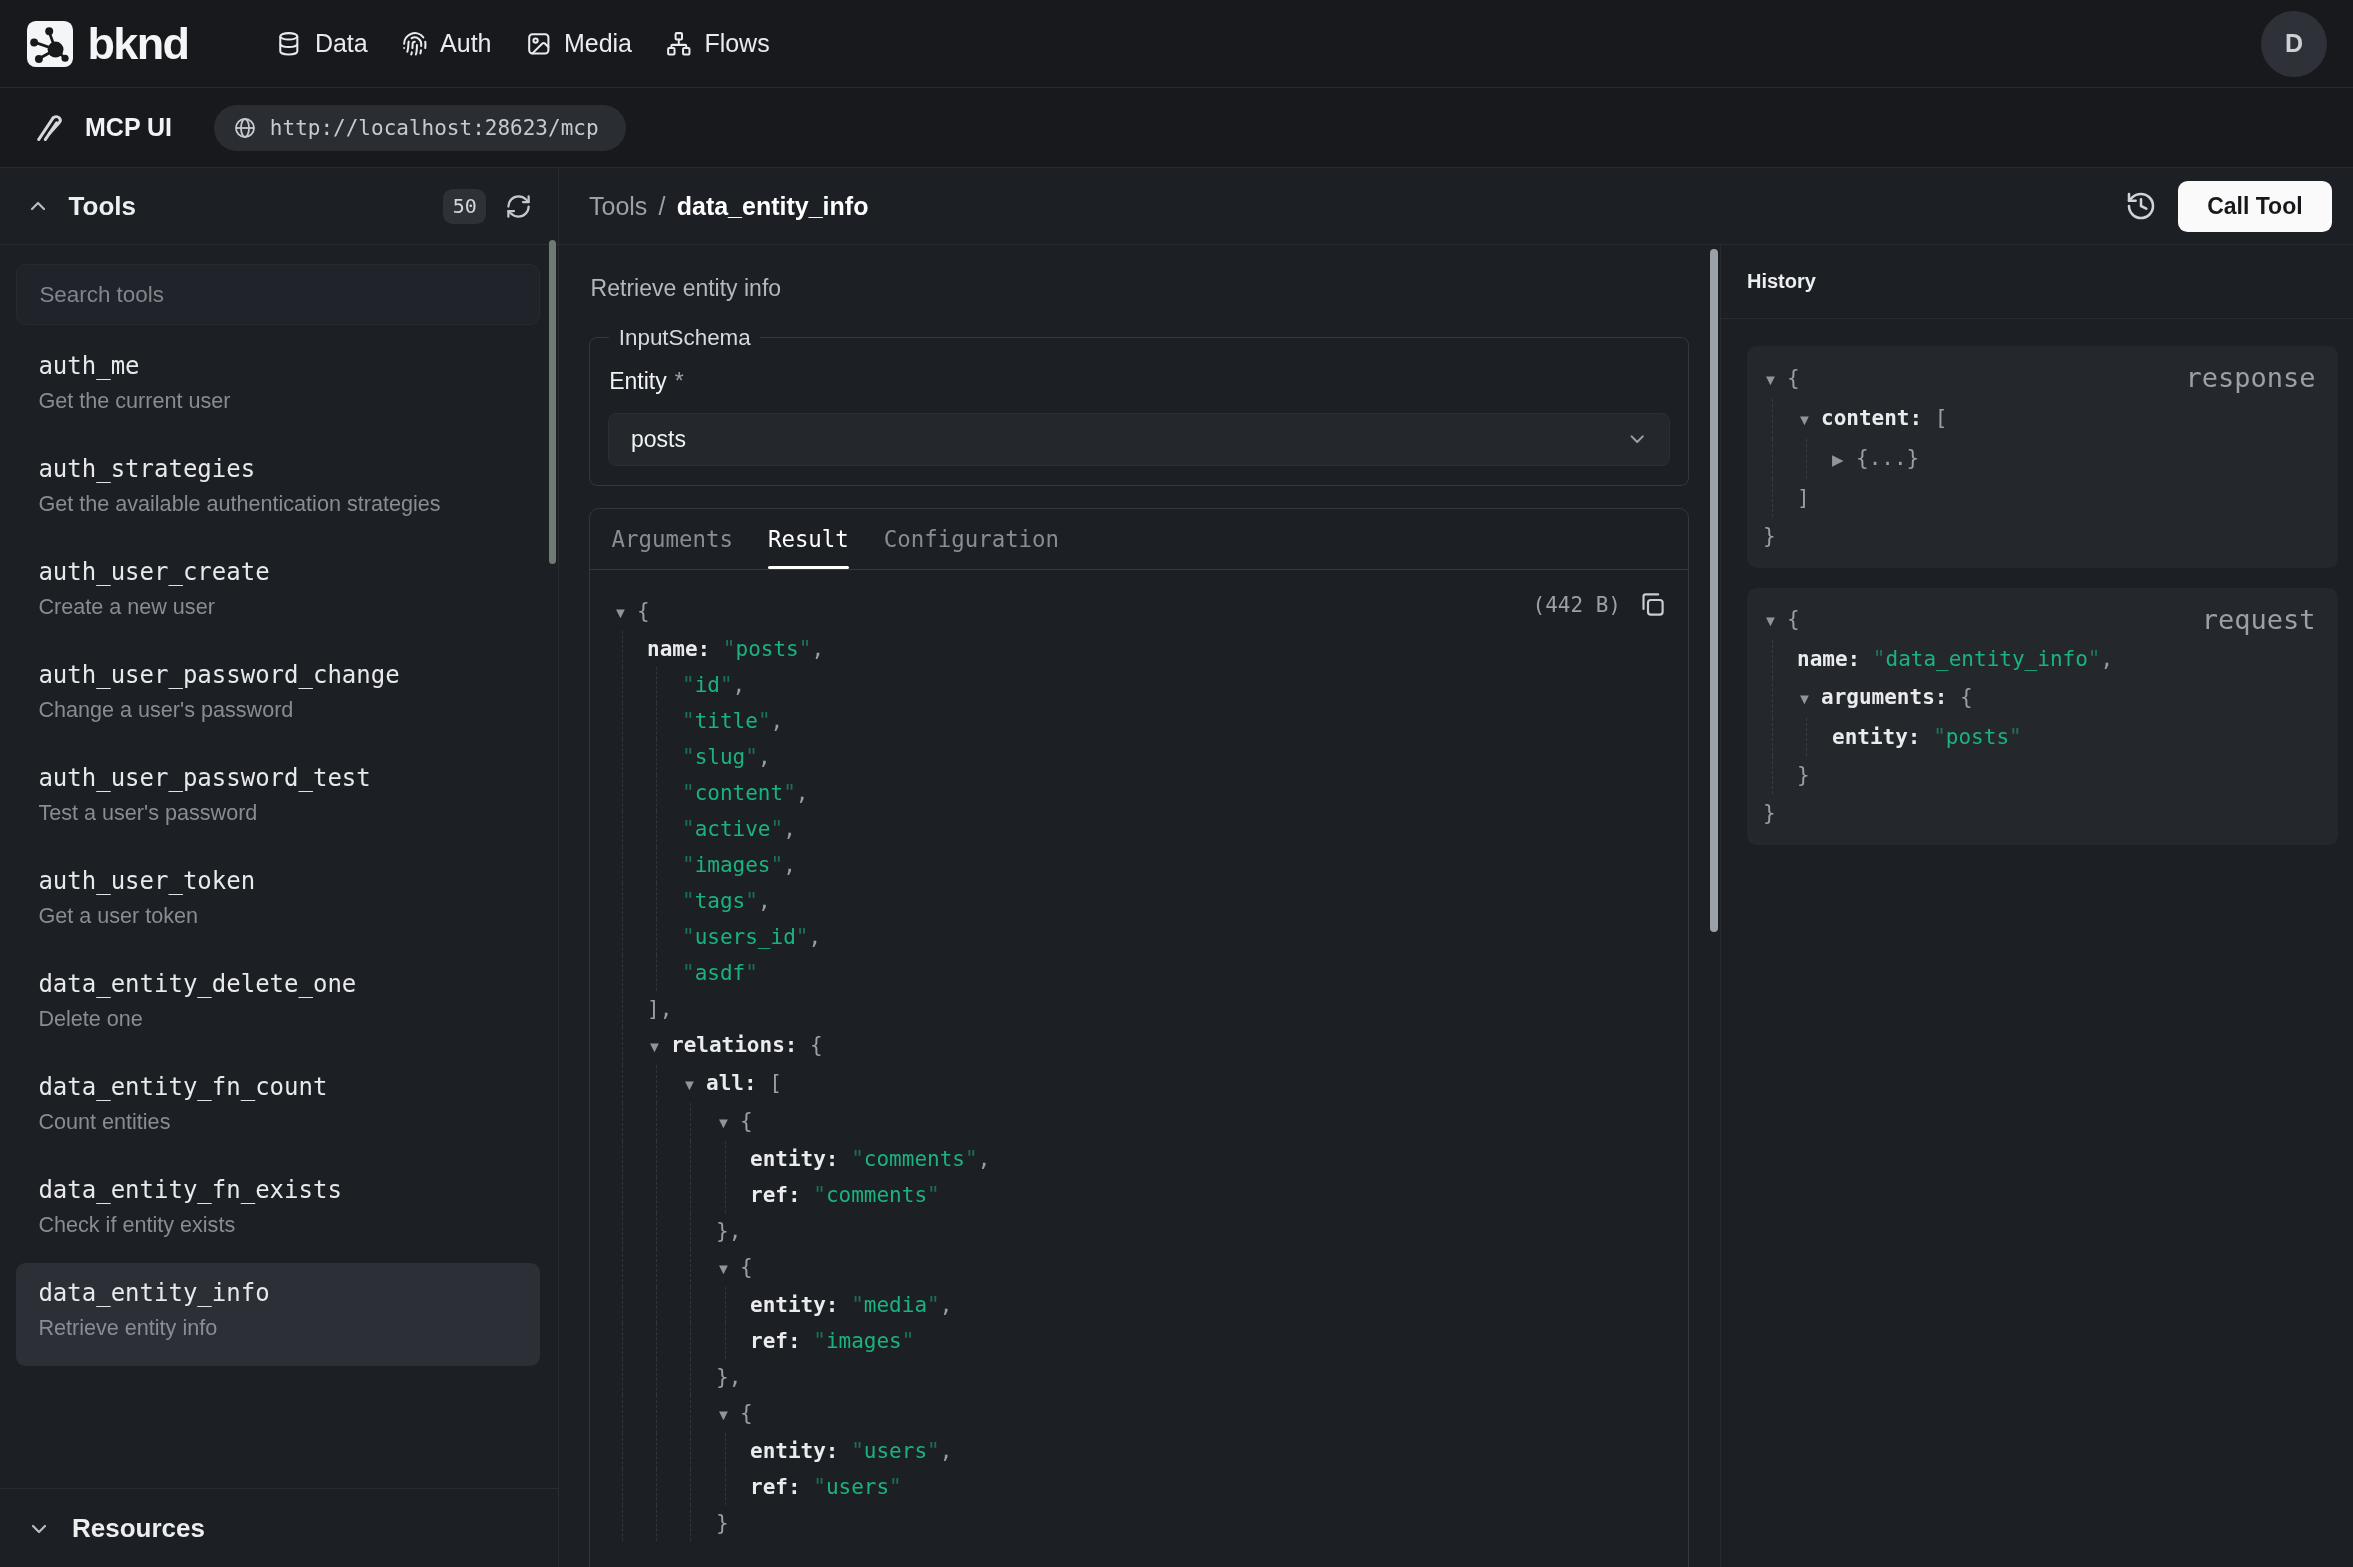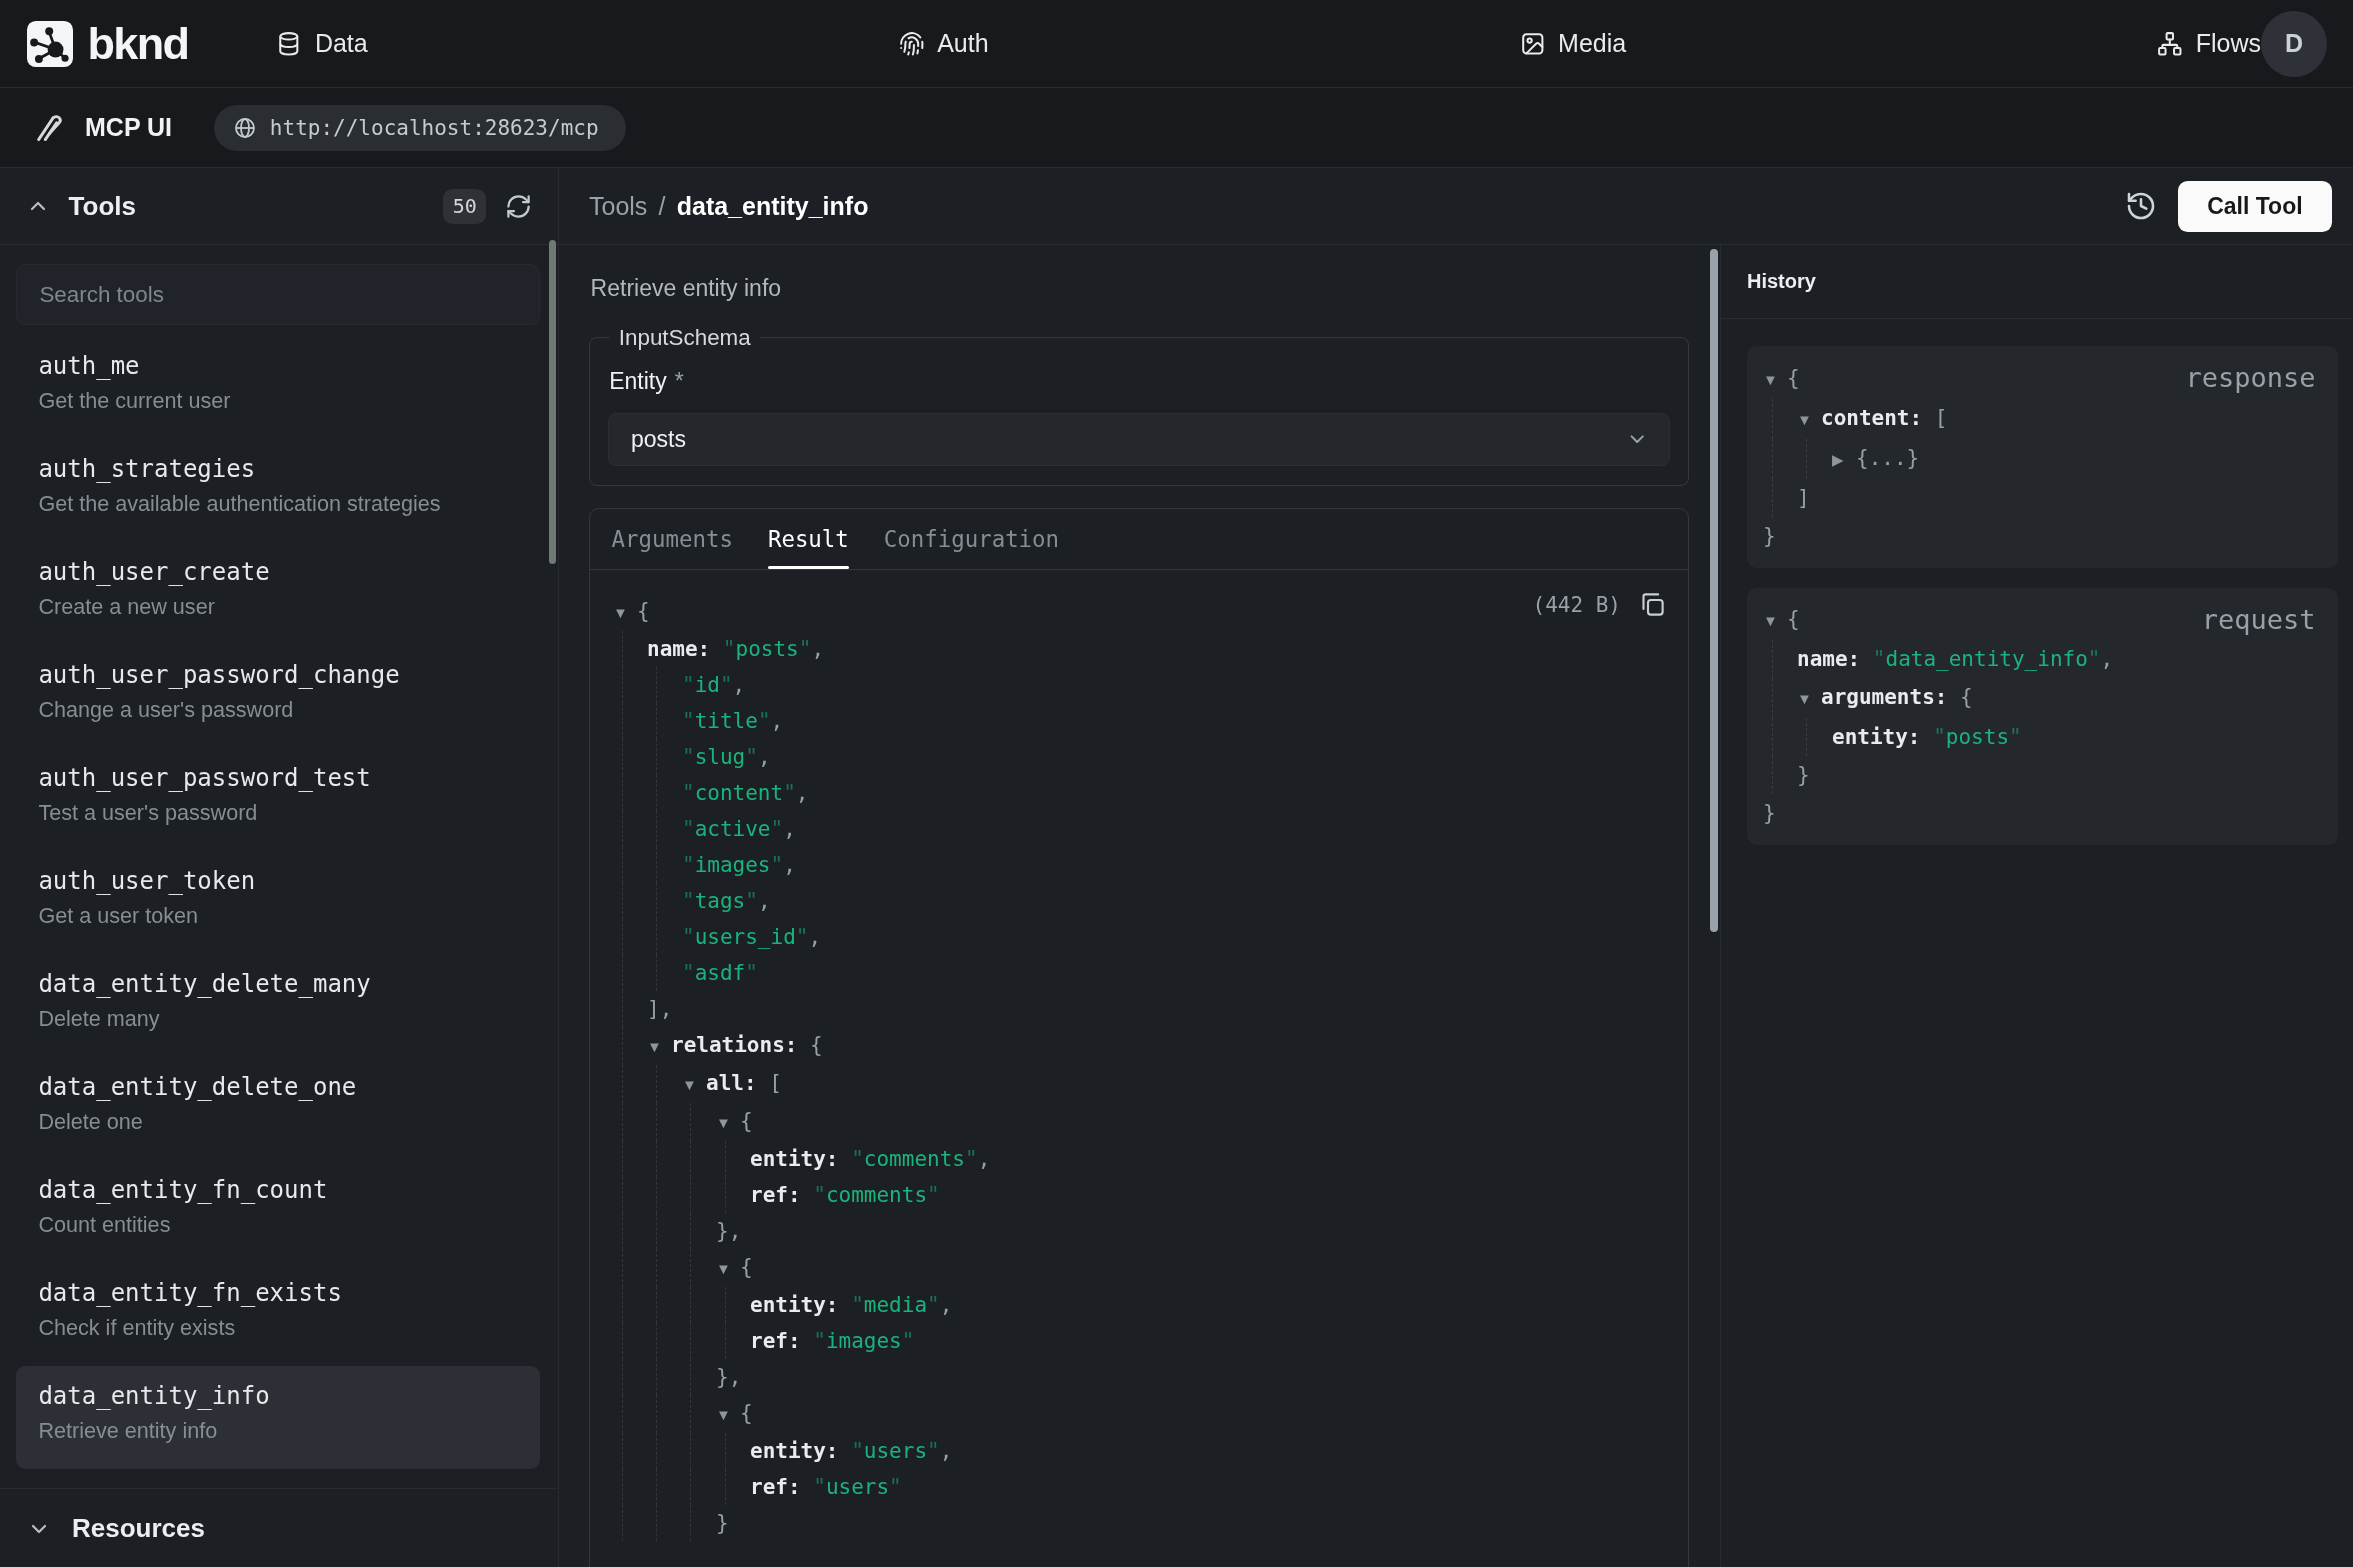--- a/index.html
+++ b/index.html
@@ -11,21 +11,21 @@
   html,body{width:2354px;height:1568px;overflow:hidden;background:var(--bg1);
     font-family:"Liberation Sans",sans-serif;color:var(--txt);}
   .mono{font-family:"DejaVu Sans Mono","Liberation Mono",monospace;}
   svg{display:block;}
 
   
   .topnav{height:88px;background:var(--bg0);border-bottom:0.8px solid var(--border);
     display:flex;align-items:center;padding:0 27px;}
   .brand{display:flex;align-items:center;gap:14.4px;margin-right:88px;}
   .brand-name{font-size:45px;font-weight:800;letter-spacing:-1.6px;color:#f4f5f6;}
-  .nav-items{display:flex;align-items:center;gap:34px;flex:1;justify-content:space-between;}
+  .nav-items{display:flex;align-items:center;gap:34px;flex:1;}
   .nav-item{display:flex;align-items:center;gap:12.8px;cursor:pointer;}
   .nav-item .ico{color:#e9ebed;}
   .nav-item .lbl{font-size:25px;color:#e9ebed;}
   .avatar{width:66px;height:66px;border-radius:50%;background:#2e3238;color:#ccd1d6;
     display:flex;align-items:center;justify-content:center;font-size:25px;font-weight:600;}
 
   
   .mcpbar{height:80px;background:var(--bg0);border-bottom:0.8px solid var(--border);
     display:flex;align-items:center;padding:0 35px;gap:21px;}
   .mcp-title{font-size:25px;font-weight:700;color:#f1f2f4;margin-right:21px;}
@@ -259,24 +259,20 @@
           <div class="tool-name">auth_user_password_change</div>
           <div class="tool-desc">Change a user's password</div>
         </div>
         <div class="tool-item">
           <div class="tool-name">auth_user_password_test</div>
           <div class="tool-desc">Test a user's password</div>
         </div>
         <div class="tool-item">
           <div class="tool-name">auth_user_token</div>
           <div class="tool-desc">Get a user token</div>
-        </div>
-        <div class="tool-item">
-          <div class="tool-name">data_entity_delete_many</div>
-          <div class="tool-desc">Delete many</div>
         </div>
         <div class="tool-item">
           <div class="tool-name">data_entity_delete_one</div>
           <div class="tool-desc">Delete one</div>
         </div>
         <div class="tool-item">
           <div class="tool-name">data_entity_fn_count</div>
           <div class="tool-desc">Count entities</div>
         </div>
         <div class="tool-item">

